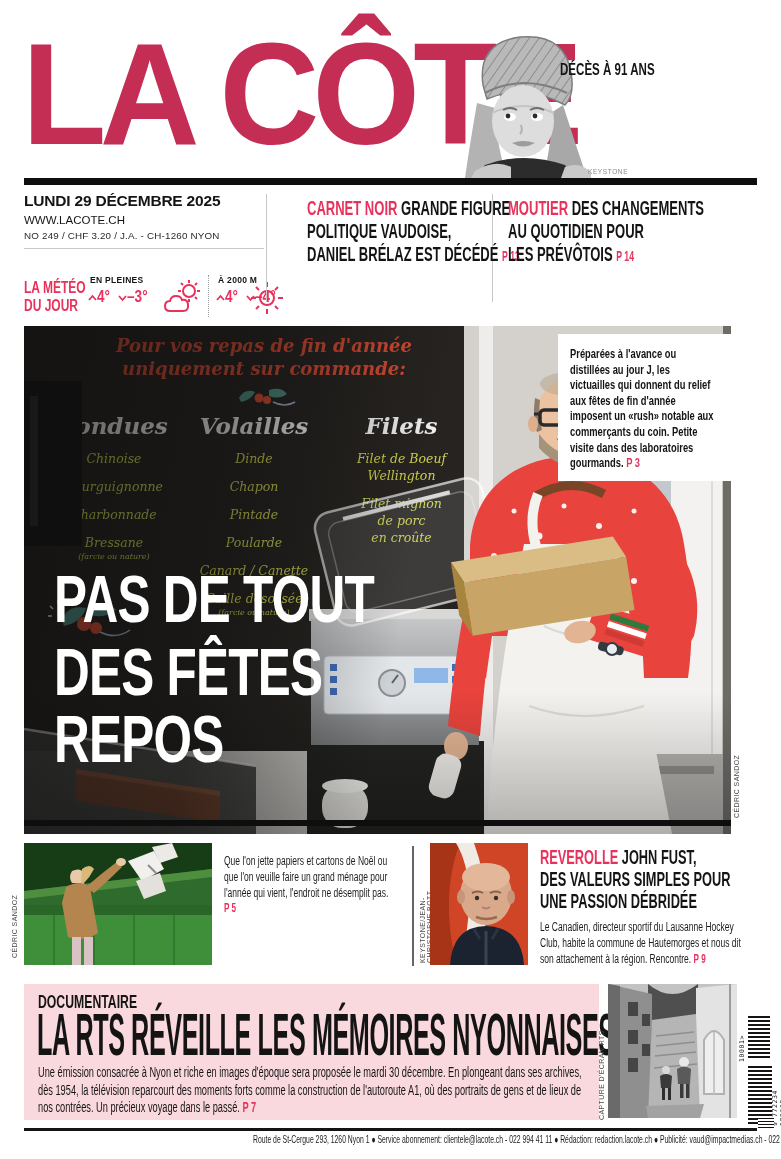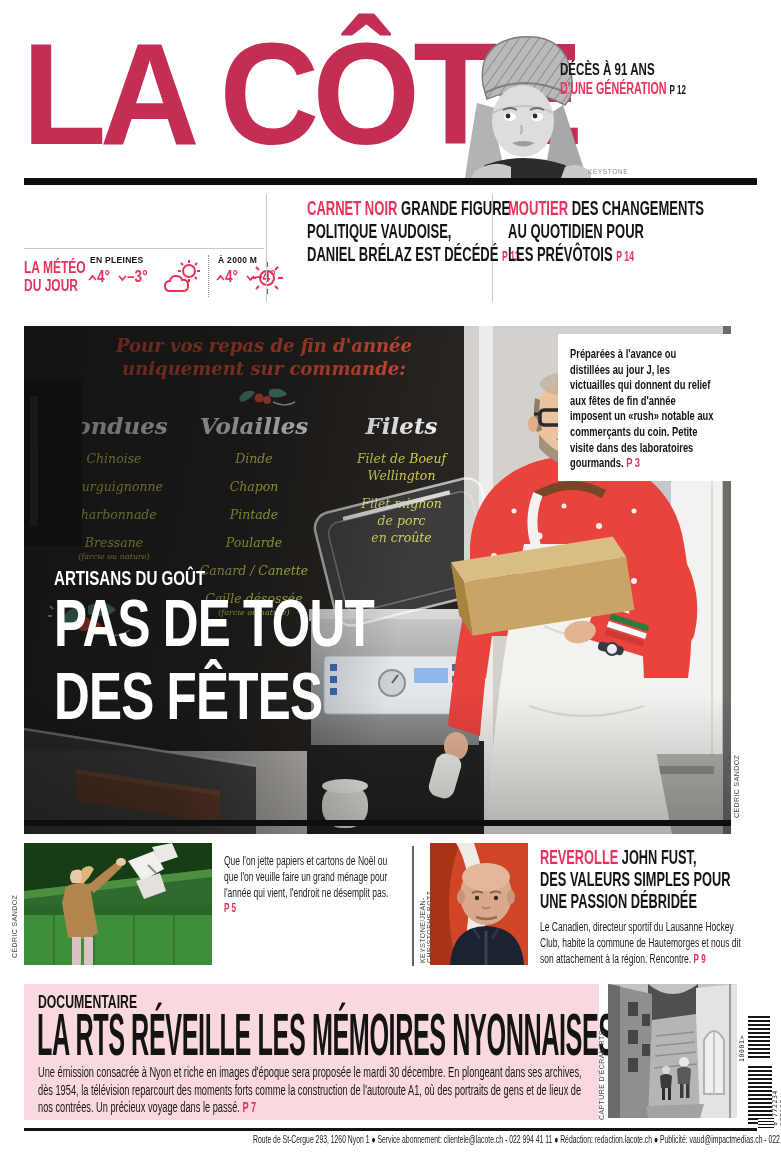--- a/index.html
+++ b/index.html
@@ -104,32 +104,35 @@
     <path d="M88,77 Q95,73 102,77" stroke="#6e6e6e" stroke-width="2" fill="none"></path>
     <path d="M115,77 Q122,73 129,77" stroke="#6e6e6e" stroke-width="2" fill="none"></path>
     <path d="M106,92 Q108,98 105,101" stroke="#b2b2b2" stroke-width="2" fill="none"></path>
     <path d="M97,110 Q108,117 120,110 Q108,106 97,110 Z" fill="#9c9c9c"></path>
 
     <path d="M70,132 Q108,118 150,132 L160,145 L62,145 Z" fill="#2c2c2c"></path>
     <path d="M60,138 Q80,126 96,134 L96,145 L56,145 Z" fill="#c9c9c9"></path>
     <path d="M150,134 Q166,128 176,140 L176,145 L146,145 Z" fill="#c9c9c9"></path>
   </svg>
 
-  <div class="abs" style="left:560px;top:60px;">
+  <div class="abs" style="left:560px;top:60px;text-align:center;">
     <div><span class="sx mh-kicker" style="transform:scaleX(.68);">DÉCÈS À 91 ANS</span></div>
-    <div><span class="sx mh-title" style="transform:scaleX(.67);"><span>D'UNE GÉNÉRATION</span>
-          <span class="mh-page">P 12</span></span></div>
   </div>
   <div class="abs keystone" style="left:588px;top:168px;">KEYSTONE</div>
 
   <div class="abs bar" style="left:24px;top:178px;width:733px;height:7px;"></div>
 
+  <div class="abs" style="left:24px;top:192px;width:240px;">
+    <div class="date">LUNDI 29 DÉCEMBRE 2025</div>
+    <div class="site">WWW.LACOTE.CH</div>
+    <div class="issue">NO 249 / CHF 3.20 / J.A. - CH-1260 NYON</div>
+  </div>
   <div class="abs hline" style="left:24px;top:248px;width:240px;"></div>
 
-  <div class="abs" style="left:24px;top:253px;width:244px;height:46px;">
+  <div class="abs" style="left:24px;top:273px;width:244px;height:46px;">
     <div class="abs" style="left:0;top:6px;">
       <span class="sx meteo-label" style="transform:scaleX(.75);">LA MÉTÉO</span><br>
       <span class="sx meteo-label" style="transform:scaleX(.75);">DU JOUR</span>
     </div>
     <div class="abs wx-small" style="left:66px;top:2px;">EN PLEINES</div>
     <div class="abs" style="left:64px;top:14px;white-space:nowrap;">
       <svg width="9" height="8" viewBox="0 0 9 8">
           <polyline points="1,6 4.5,2 8,6" fill="none" stroke="#E8315B" stroke-width="1.8"></polyline>
         </svg><span class="sx wx-temp" style="transform:scaleX(.8);">4°</span>
       <svg width="9" height="8" viewBox="0 0 9 8">
@@ -366,23 +369,23 @@
       </g>
     </svg>
 
     <div class="abs overlayg"></div>
 
     <div class="abs herobox">
       <div class="wrapsx herobox-t"><span>Préparées à l'avance ou distillées au jour J, les victuailles qui donnent du relief aux fêtes de fin d'année imposent un «rush» notable aux commerçants du coin. Petite visite dans des laboratoires gourmands.</span> <span class="pg">P 3</span></div>
     </div>
 
     <div class="abs" style="left:30px;top:240px;">
-      <div><span class="sx hero-kicker" style="transform:scaleX(.72);">ARTISANS DU GOÛT</span></div>
       <div><span class="sx hero-line" style="transform:scaleX(.75);">PAS DE TOUT</span></div>
       <div style="margin-top:6px;"><span class="sx hero-line" style="transform:scaleX(.75);">DES FÊTES</span></div>
+      <div><span class="sx hero-line" style="transform:scaleX(.75);">REPOS</span></div>
     </div>
   </div>
   <div class="abs vcredit" style="left:733px;top:748px;height:70px;">CÉDRIC SANDOZ</div>
 
   <div class="abs bar" style="left:24px;top:820px;width:707px;height:6px;"></div>
 
   <div class="abs vcredit" style="left:11px;top:858px;height:100px;">CÉDRIC SANDOZ</div>
   <svg class="abs" style="left:24px;top:843px;" width="188" height="122" viewBox="0 0 188 122">
     <rect width="188" height="122" fill="#2f6b2d"></rect>
     <polygon points="0,0 188,0 188,26 0,48" fill="#173d17"></polygon>

